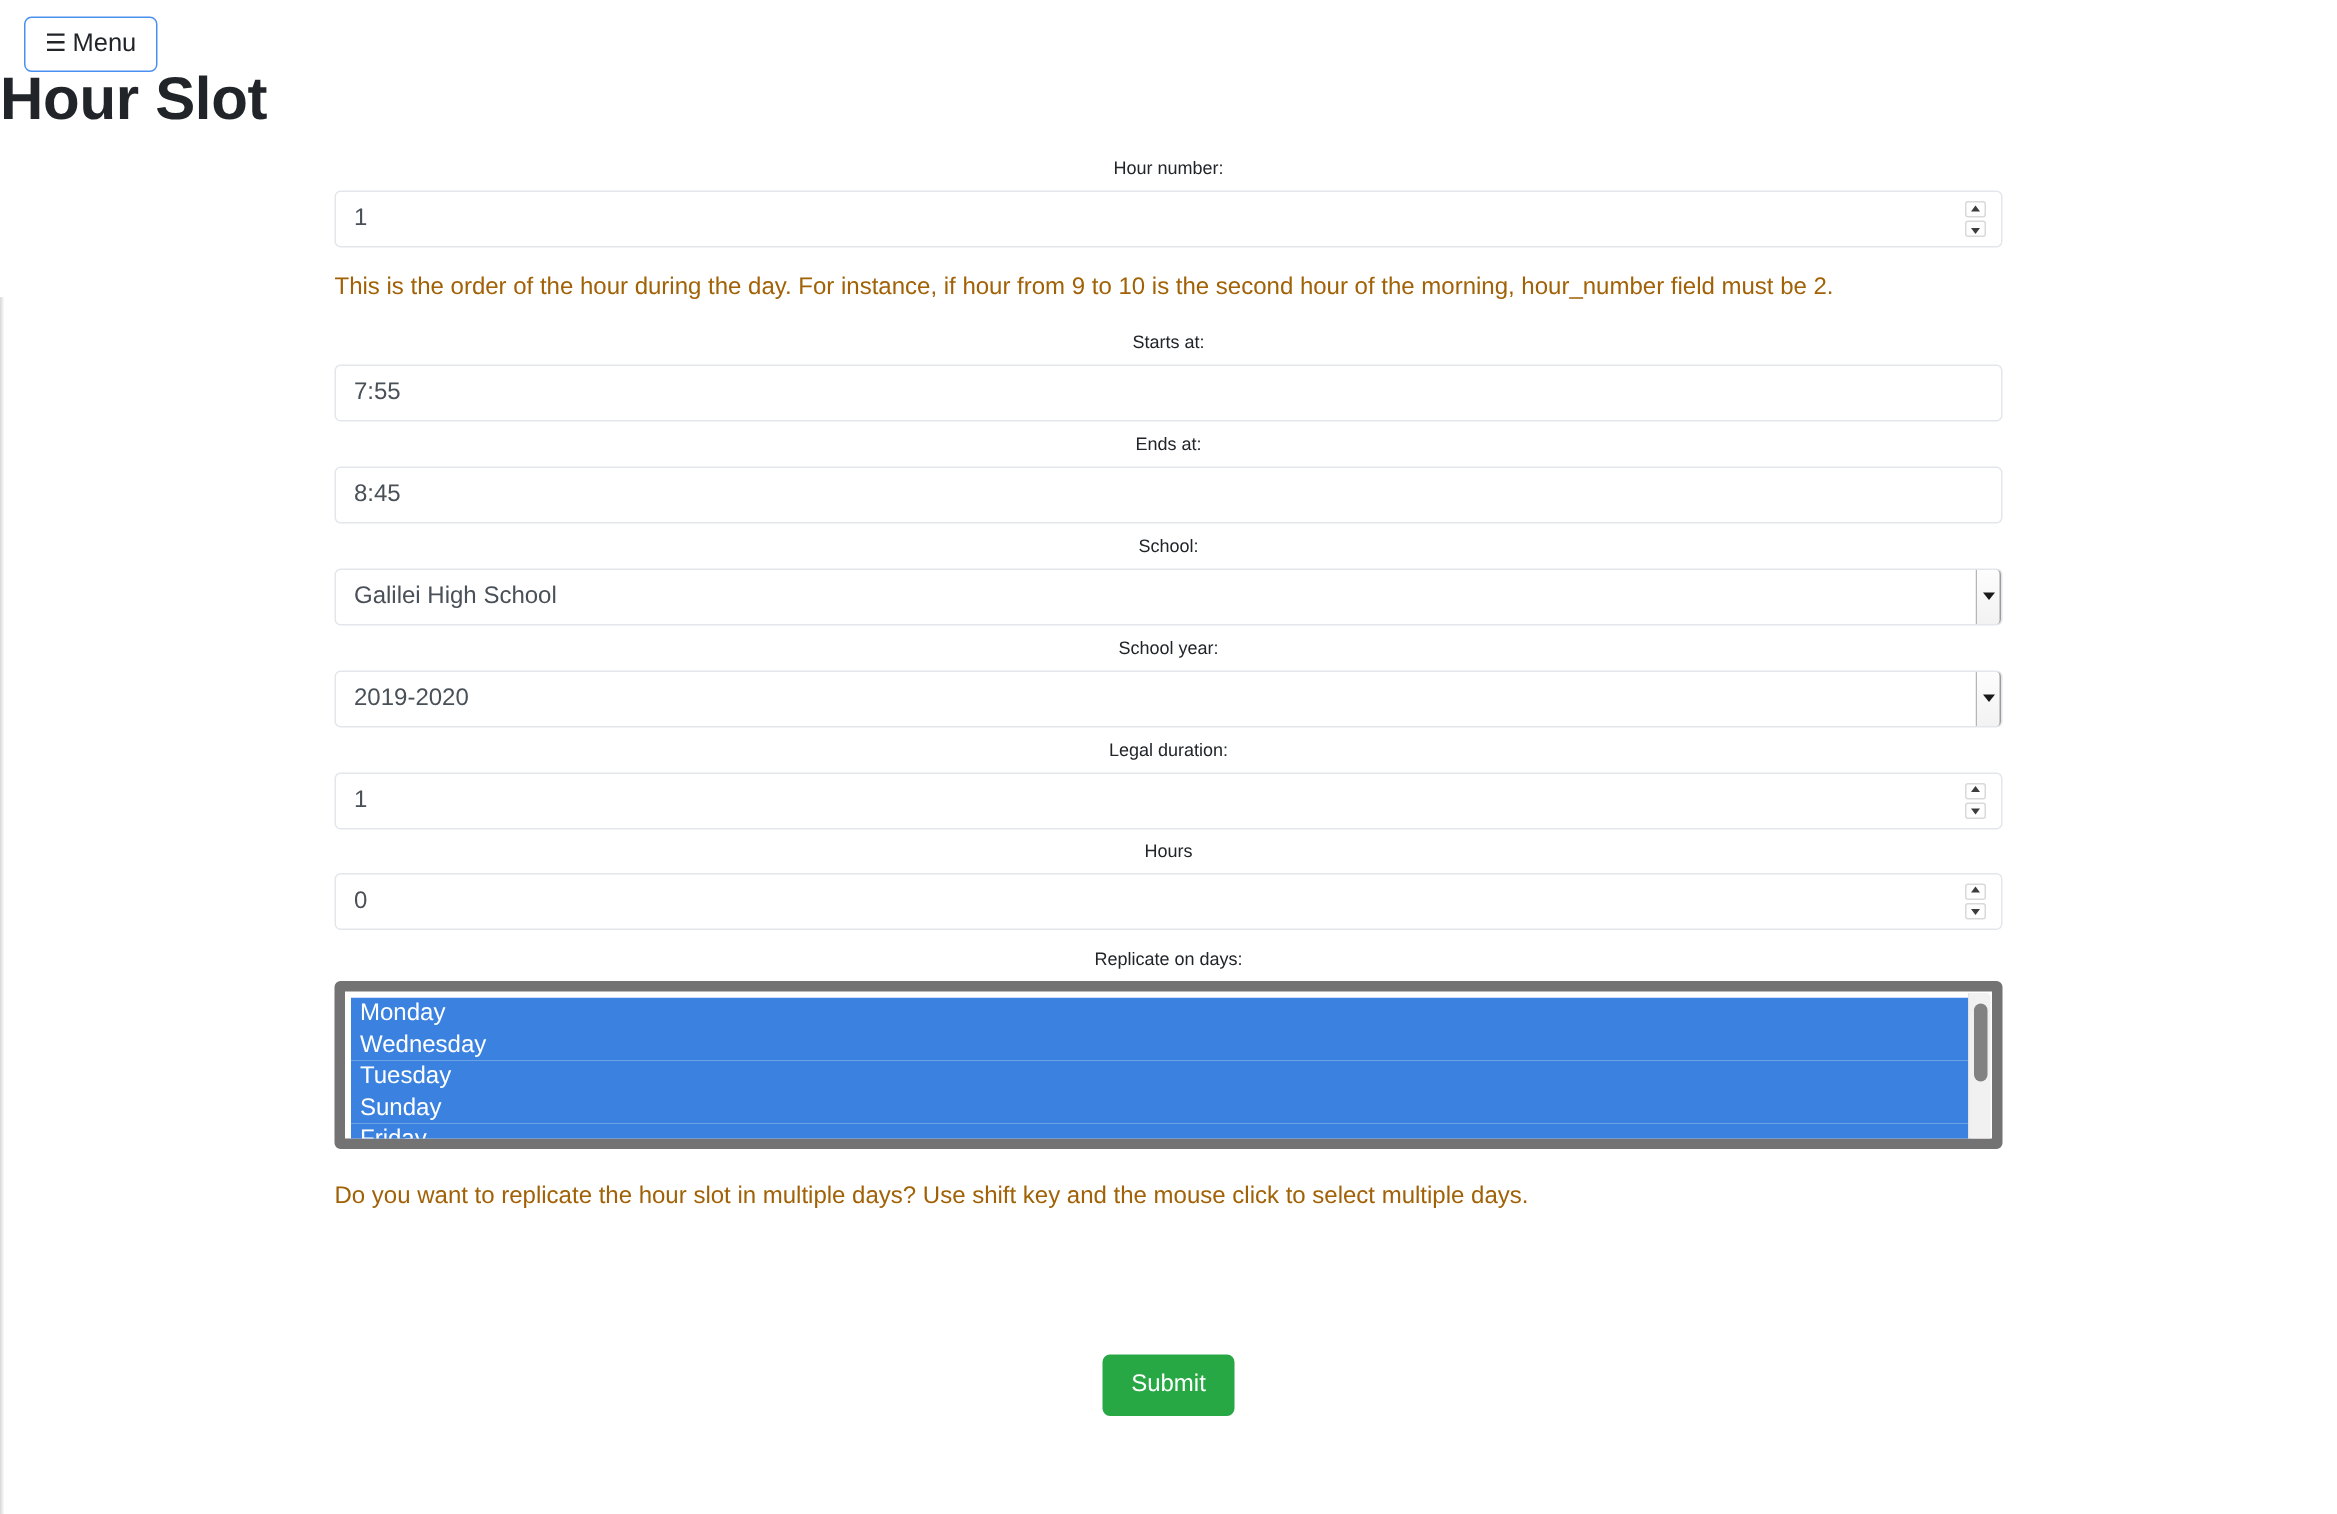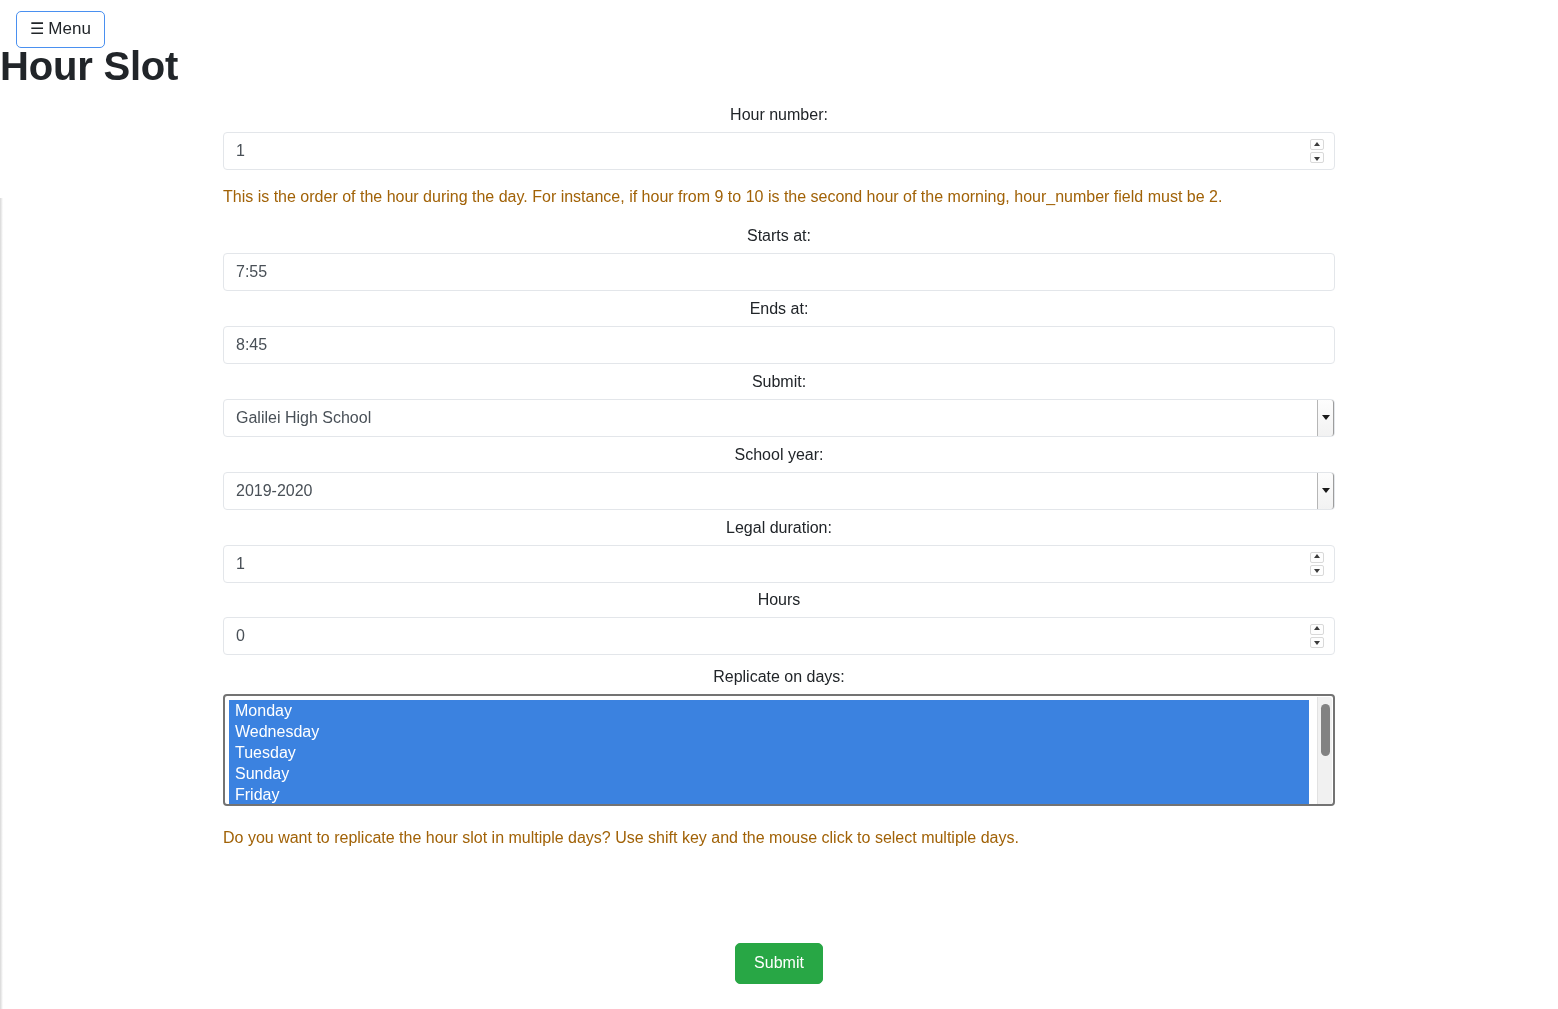--- a/index.html
+++ b/index.html
@@ -60,21 +60,21 @@
 
   .form-wrap {
     width: 1112px;
     margin: 0 auto;
     padding-top: 16px;
   }
 
   .field-label {
     display: block;
     text-align: center;
-    font-size: 16px;
+    font-size: 12px;
     color: #212529;
     margin: 0 0 7px 0;
     line-height: 1.25;
   }
 
   .helper-text {
     font-size: 16px;
     color: #a16207;
     margin: 17px 0 18px 0;
     line-height: 1.3;
@@ -155,21 +155,21 @@
     border-left: 4px solid transparent;
     border-right: 4px solid transparent;
     border-top: 5px solid #1a1a1a;
   }
 
   
   .listbox {
     position: relative;
     width: 100%;
     height: 112px;
-    border: 2px solid #737373;
+    border: 7px solid #737373;
     border-radius: 4px;
     background: #ffffff;
     padding: 4px 0 0 4px;
     overflow: hidden;
   }
   .listbox-inner {
     width: 1080px;
     height: 104px;
     overflow: hidden;
   }
@@ -255,21 +255,21 @@
     <label class="field-label">Starts at:</label>
     <input class="ctrl" type="text" value="7:55" style="">
 
     <div class="gap-sm"></div>
 
     <label class="field-label">Ends at:</label>
     <input class="ctrl" type="text" value="8:45" style="">
 
     <div class="gap-sm"></div>
 
-    <label class="field-label">Submit:</label>
+    <label class="field-label">School:</label>
     <div class="sel-wrap">
       <input class="ctrl" type="text" readonly="" value="Galilei High School" style="">
       <span class="sel-arrow"></span>
     </div>
 
     <div class="gap-sm"></div>
 
     <label class="field-label">School year:</label>
     <div class="sel-wrap">
       <input class="ctrl" type="text" readonly="" value="2019-2020" style="">

